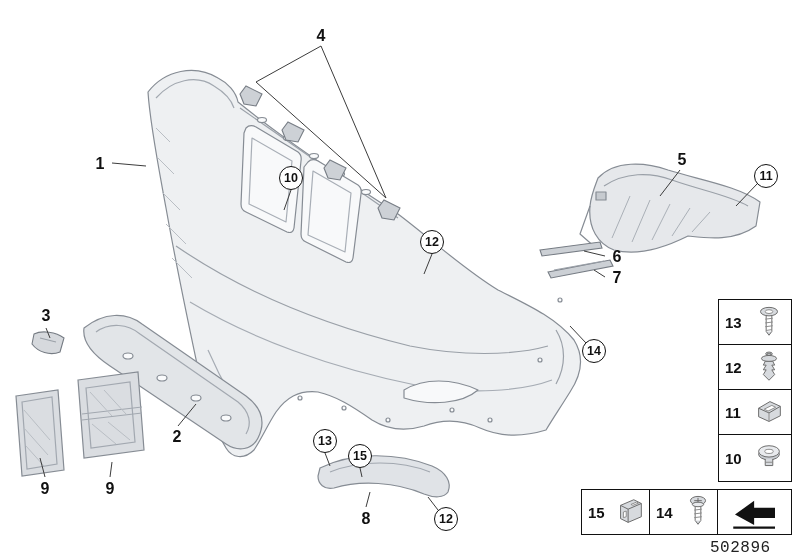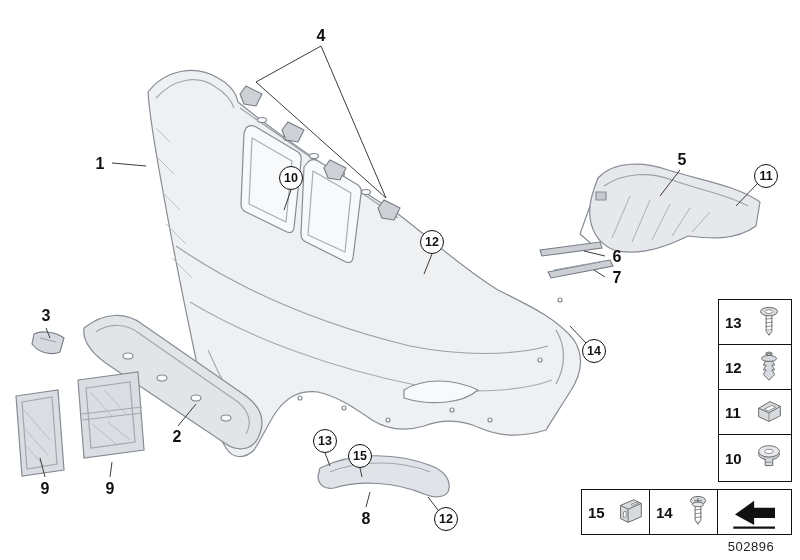--- a/index.html
+++ b/index.html
@@ -24,22 +24,22 @@
     display:flex;align-items:center;z-index:4;box-sizing:border-box;
     cursor:pointer;
   }
   .legend-cell .num{font-weight:bold;font-size:15px;margin-left:6px;width:22px;flex:none;color:#111;}
   .legend-cell .ico{flex:1;display:flex;align-items:center;justify-content:center;}
   .symbol-cell{
     position:absolute;border:1.2px solid #111;background:#fff;z-index:4;
     display:flex;align-items:center;justify-content:center;box-sizing:border-box;
   }
   .drawing-number{
-    position:absolute;font-size:13px;color:#222;letter-spacing:0.5px;
-    text-align:center;z-index:4;
+    position:absolute;font-size:16px;color:#222;letter-spacing:0.5px;
+    text-align:left;z-index:4;font-family:Liberation Mono, monospace;
   }
 </style>
 </head>
 <body>
 
 <div class="stage">
 
   <svg class="art" width="800" height="560" viewBox="0 0 800 560">
 
     <g stroke="#868c94" stroke-width="1.2" stroke-linejoin="round" fill="#eef0f2">

